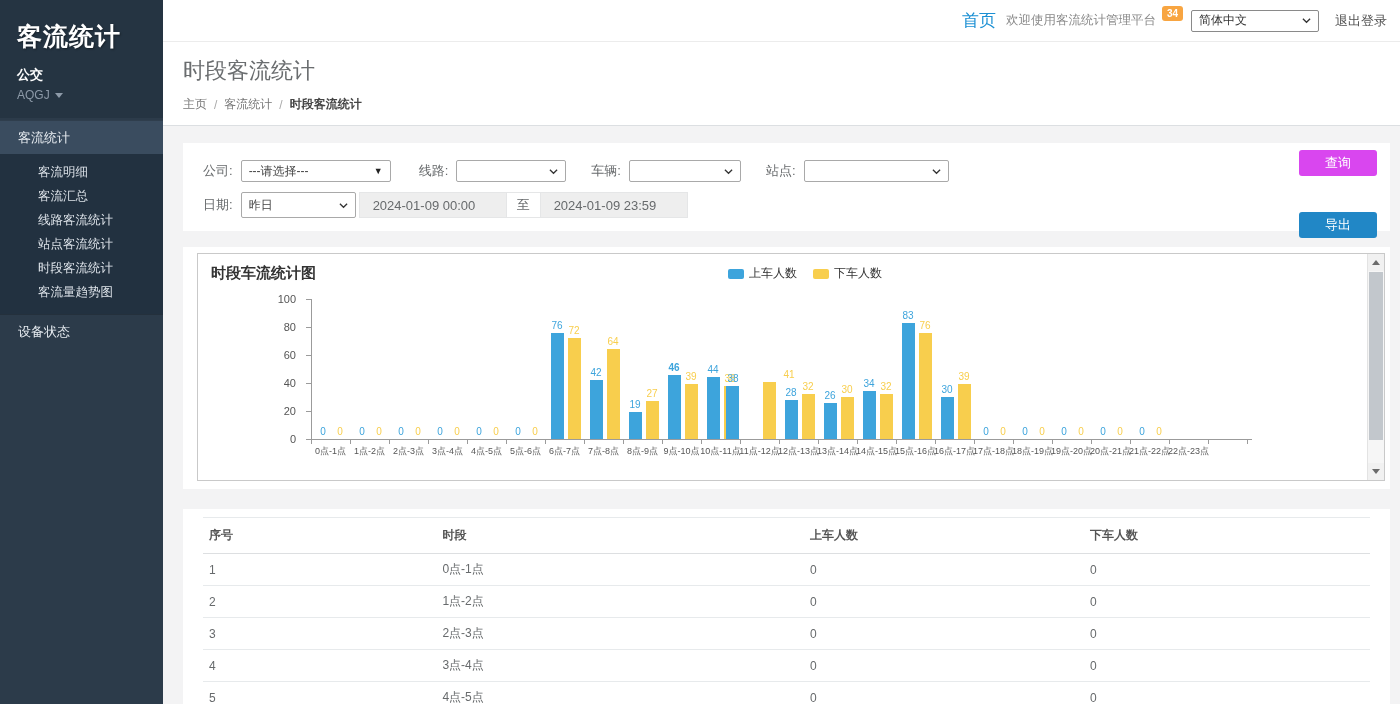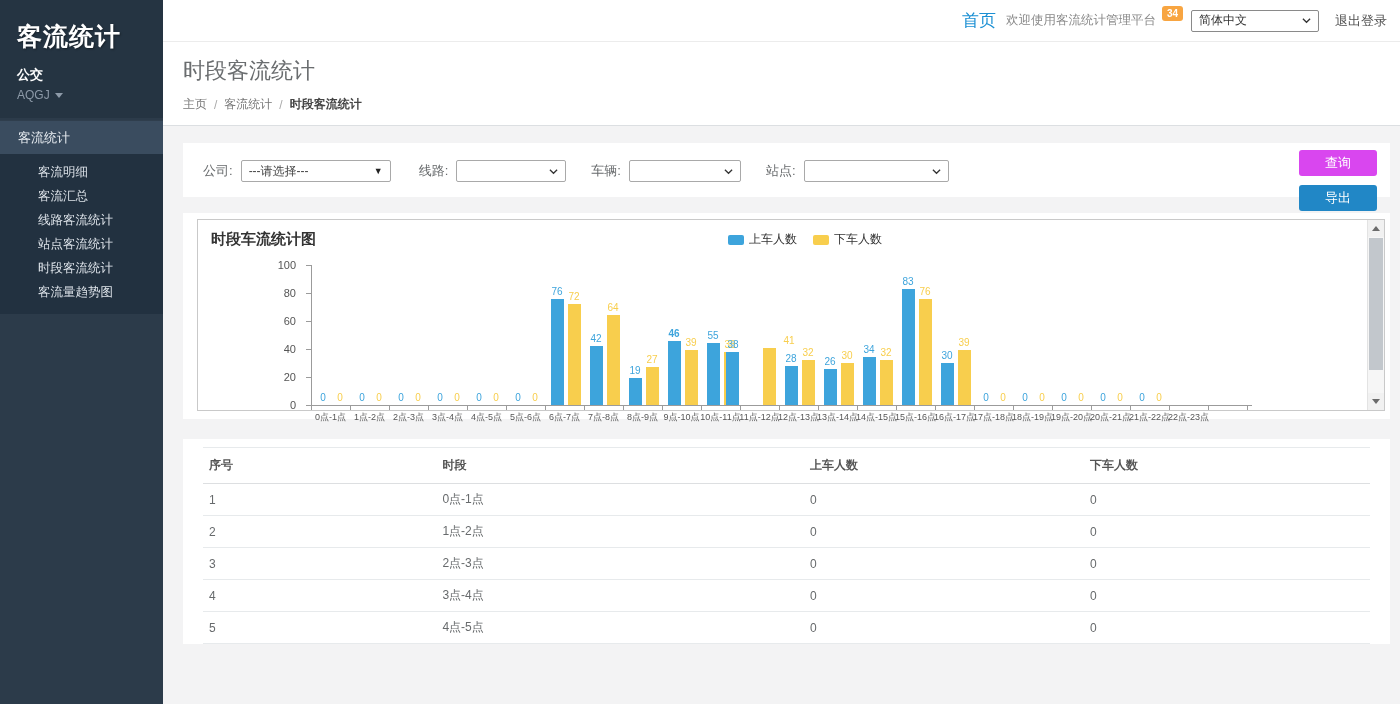--- a/index.html
+++ b/index.html
@@ -48,25 +48,25 @@
   .sel-vehicle { width:112px; margin-right:25px; }
   .sel-station { width:145px; }
   .sel-date { width:115px; height:26px; margin-right:3px; }
   .tri { font-size:9px; color:#222; line-height:1; }
   .chev { width:9px; height:9px; flex-shrink:0; }
   .date-input { height:26px; background:#eeeeee; border:1px solid #e5e6e7; display:flex; align-items:center; padding:0 13px; font-size:13px; color:#676a6c; width:148px; cursor:pointer; }
   .to-addon { height:26px; background:#fff; border:1px solid #e5e6e7; border-left:0; border-right:0; display:flex; align-items:center; padding:0 10px; font-size:13px; color:#676a6c; }
   .btn-col { position:absolute; right:13px; top:7px; display:flex; flex-direction:column; gap:9px; }
   .btn { width:78px; height:26px; border:none; border-radius:3px; color:#fff; font-size:13px; display:flex; align-items:center; justify-content:center; cursor:pointer; font-family:inherit; }
   .btn-query { background:#d946ef; }
-  .btn-export { background:#2187c6; }
+  .btn-export { background:#2187c6;margin-top:27px; }
 
   
   .chart-panel { background:#fff; padding:6px 5px 8px 14px; margin-bottom:20px; }
-  .chart-box { position:relative; border:1px solid #c9c9c9; height:192px; background:#fff; }
+  .chart-box { position:relative; border:1px solid #c9c9c9; height:228px; background:#fff; }
   .chart-title { position:absolute; top:10px; left:13px; font-size:15px; font-weight:bold; color:#333; }
   .legend { position:absolute; top:11px; left:530px; display:flex; gap:16px; font-size:12px; color:#333; }
   .legend-item { display:flex; align-items:center; cursor:pointer; }
   .legend-swatch { width:16px; height:10px; border-radius:2px; margin-right:5px; display:inline-block; }
   .chart-area { position:absolute; left:113px; top:46px; }
   .plot { position:relative; width:941px; height:140px; border-left:1px solid #9b9b9b; border-bottom:1px solid #9b9b9b; display:flex; align-items:flex-end; }
   .group { width:39px; height:100%; display:flex; align-items:flex-end; justify-content:center; gap:4px; }
   .bar-col { display:flex; flex-direction:column; align-items:center; justify-content:flex-end; height:100%; }
   .bar-val { font-size:10px; margin-bottom:2px; line-height:1; }
   .bar { width:13px; }
@@ -111,20 +111,21 @@
     <nav class="nav">
         <div class="nav-section active">客流统计</div>
         <div class="nav-sub">
           <div class="nav-subitem">客流明细</div>
           <div class="nav-subitem">客流汇总</div>
           <div class="nav-subitem">线路客流统计</div>
           <div class="nav-subitem">站点客流统计</div>
           <div class="nav-subitem">时段客流统计</div>
           <div class="nav-subitem">客流量趋势图</div>
         </div>
+        <div class="nav-section">设备状态</div>
       </nav>
   </aside>
 
   <div class="main">
 
     <header class="topbar">
       <span class="home-link">首页</span>
       <span class="welcome">欢迎使用客流统计管理平台</span>
       <span class="badge">34</span>
       <div class="lang-select">
@@ -171,20 +172,32 @@
               </svg>
           </div>
           <span class="f-label">站点:</span>
           <div class="sel sel-station">
             <span></span>
             <svg class="chev" viewBox="0 0 10 10">
                 <polyline points="1,3 5,7 9,3" fill="none" stroke="#333" stroke-width="1.4"></polyline>
               </svg>
           </div>
         </div>
+        <div class="filter-row">
+          <span class="f-label">日期:</span>
+          <div class="sel sel-date">
+            <span>昨日</span>
+            <svg class="chev" viewBox="0 0 10 10">
+                <polyline points="1,3 5,7 9,3" fill="none" stroke="#333" stroke-width="1.4"></polyline>
+              </svg>
+          </div>
+          <div class="date-input">2024-01-09 00:00</div>
+          <div class="to-addon">至</div>
+          <div class="date-input">2024-01-09 23:59</div>
+        </div>
         <div class="btn-col">
           <button class="btn btn-query">查询</button>
           <button class="btn btn-export">导出</button>
         </div>
       </div>
 
       <div class="chart-panel">
         <div class="chart-box">
           <div class="chart-title">时段车流统计图</div>
           <div class="legend">
@@ -320,21 +333,21 @@
                     <span class="bar-val" style="color: rgb(61, 164, 220); font-weight: bold;">46</span>
                     <div class="bar" style="height: 64.4px; background: rgb(61, 164, 220);"></div>
                   </div>
                   <div class="bar-col">
                     <span class="bar-val" style="color: rgb(248, 206, 77);">39</span>
                     <div class="bar" style="height: 54.6px; background: rgb(248, 206, 77);"></div>
                   </div>
                 </div>
                 <div class="group">
                   <div class="bar-col">
-                    <span class="bar-val" style="color: rgb(61, 164, 220);">55</span>
+                    <span class="bar-val" style="color: rgb(61, 164, 220);">44</span>
                     <div class="bar" style="height: 61.6px; background: rgb(61, 164, 220);"></div>
                   </div>
                   <div class="bar-col">
                     <span class="bar-val" style="color: rgb(248, 206, 77);">38</span>
                     <div class="bar" style="height: 53.2px; background: rgb(248, 206, 77);"></div>
                   </div>
                 </div>
                 <div class="group">
                   <div class="bar-col">
                     <span class="bar-val" style="color: rgb(61, 164, 220);">38</span>

